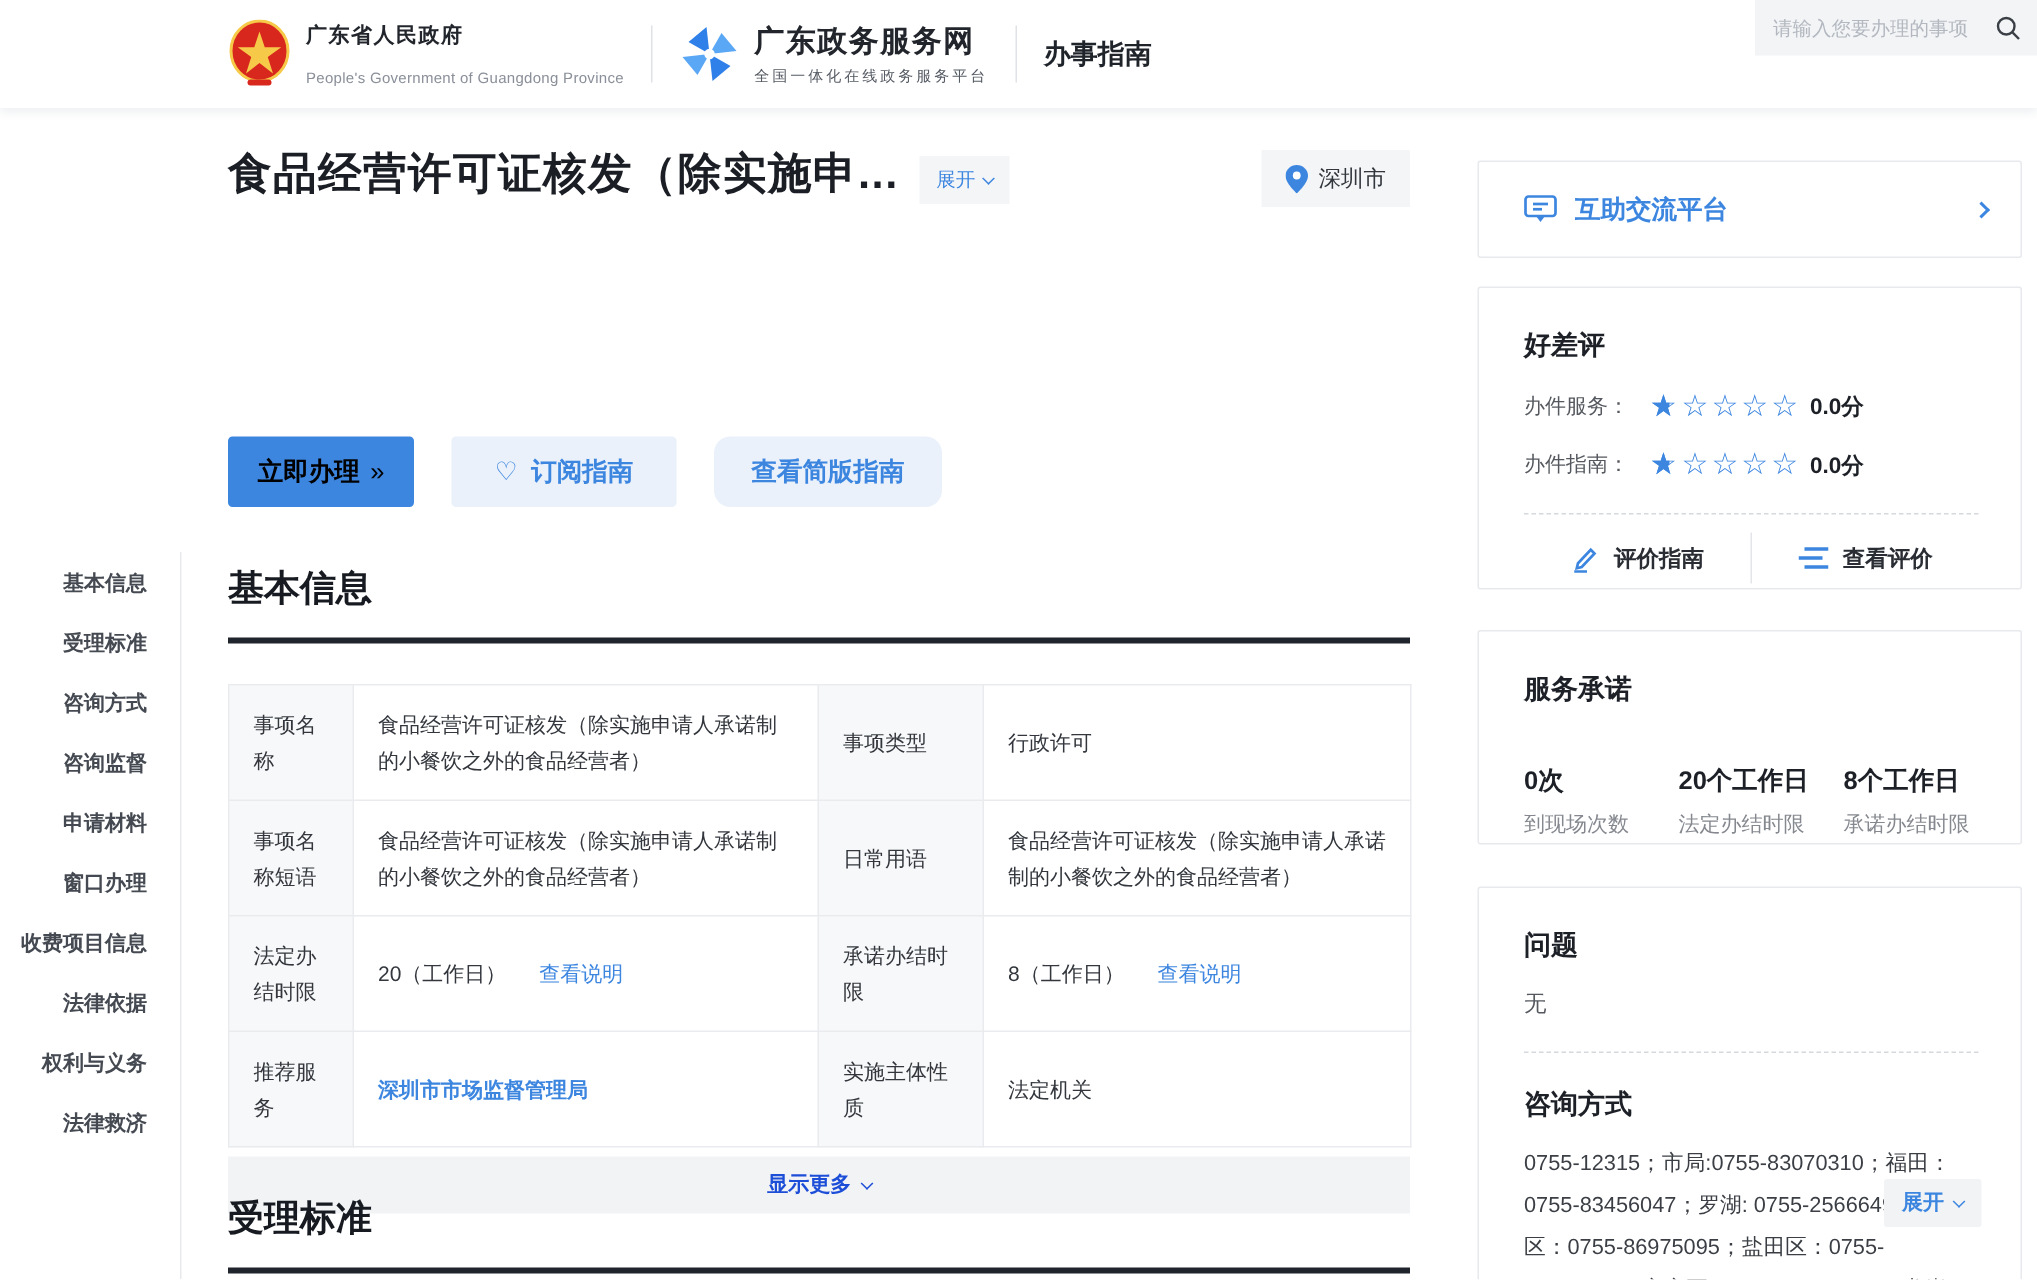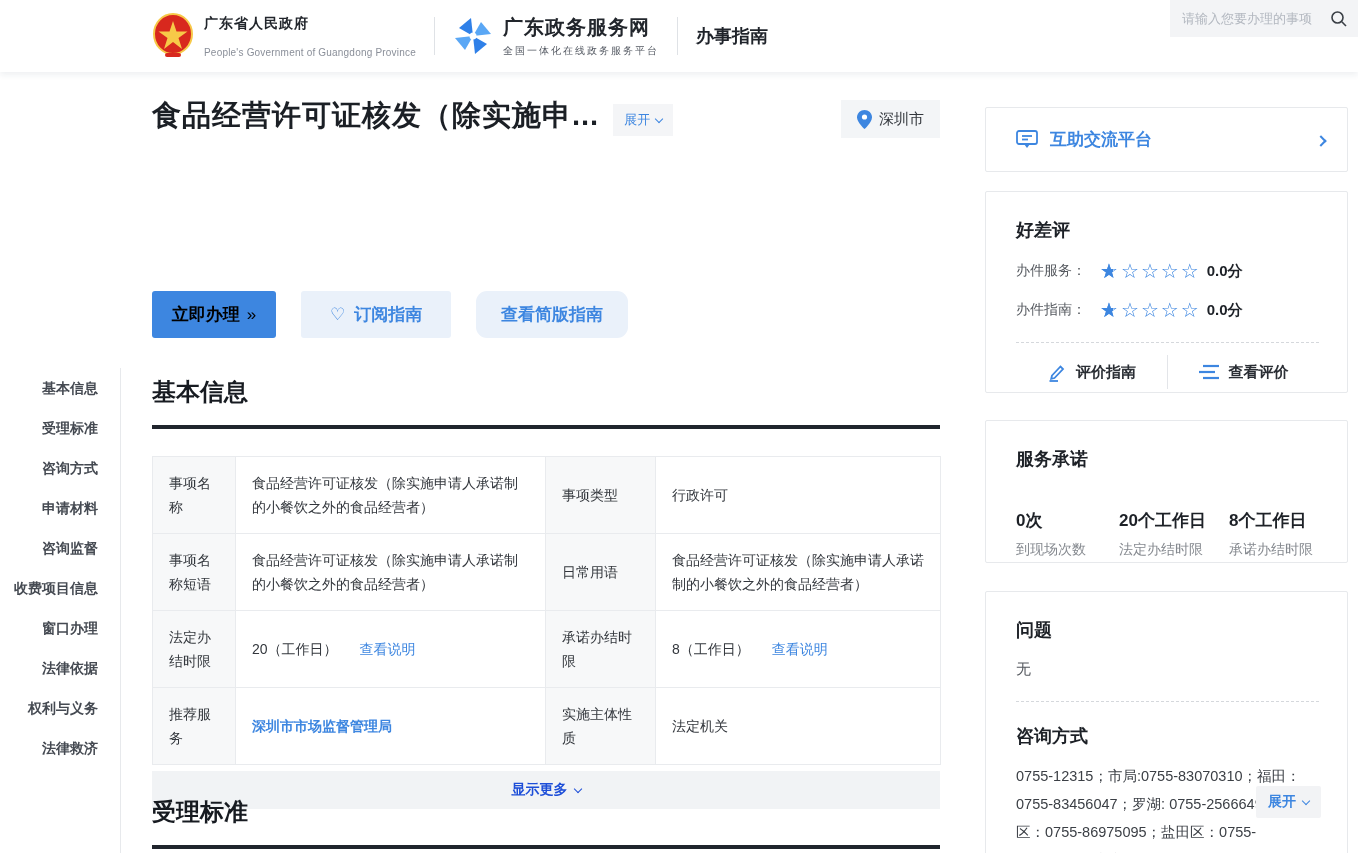--- a/index.html
+++ b/index.html
@@ -191,24 +191,24 @@
     </div>
     <div class="btn btn-light btn-simple">
       <span>查看简版指南</span>
     </div>
   </div>
 
   <nav class="left-nav">
     <div class="item">基本信息</div>
     <div class="item">受理标准</div>
     <div class="item">咨询方式</div>
+    <div class="item">咨询监督</div>
     <div class="item">申请材料</div>
-    <div class="item">咨询监督</div>
+    <div class="item">窗口办理</div>
     <div class="item">收费项目信息</div>
-    <div class="item">窗口办理</div>
     <div class="item">法律依据</div>
     <div class="item">权利与义务</div>
     <div class="item">法律救济</div>
   </nav>
 
   <section class="section" style="top:376px;">
     <h2 class="sec-head">基本信息</h2>
 
     <table class="info-table">
       <colgroup>

